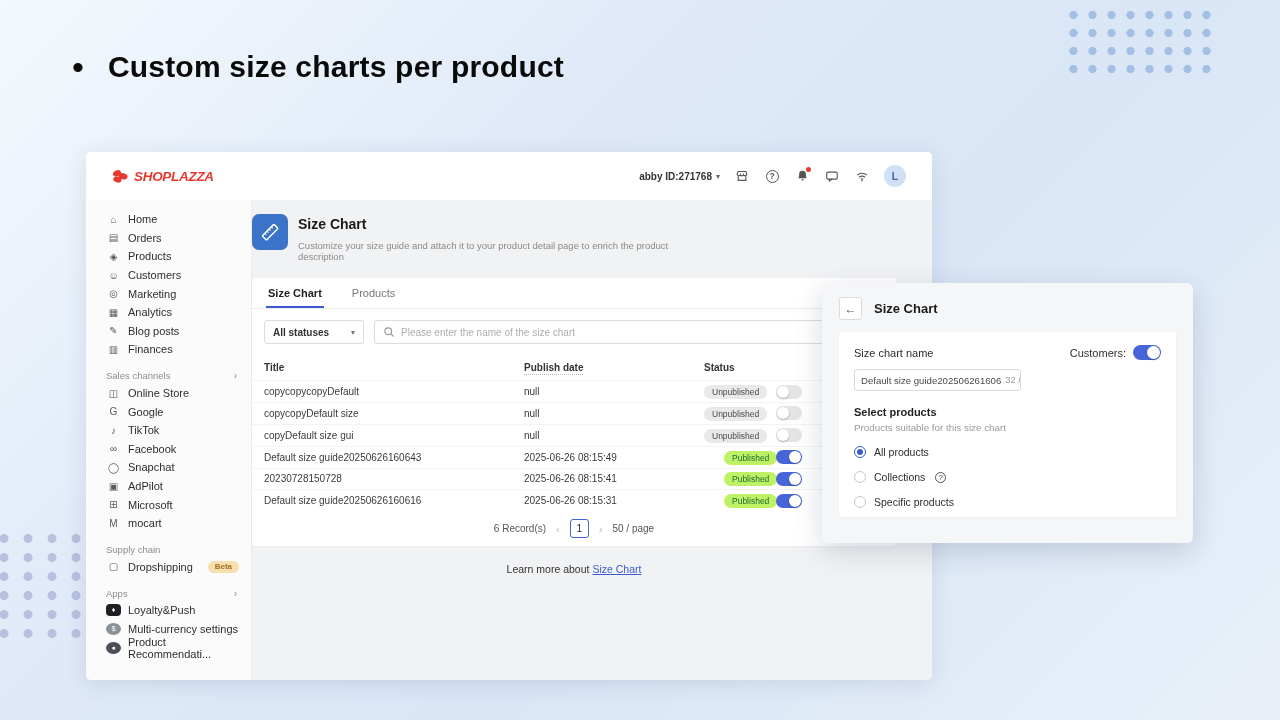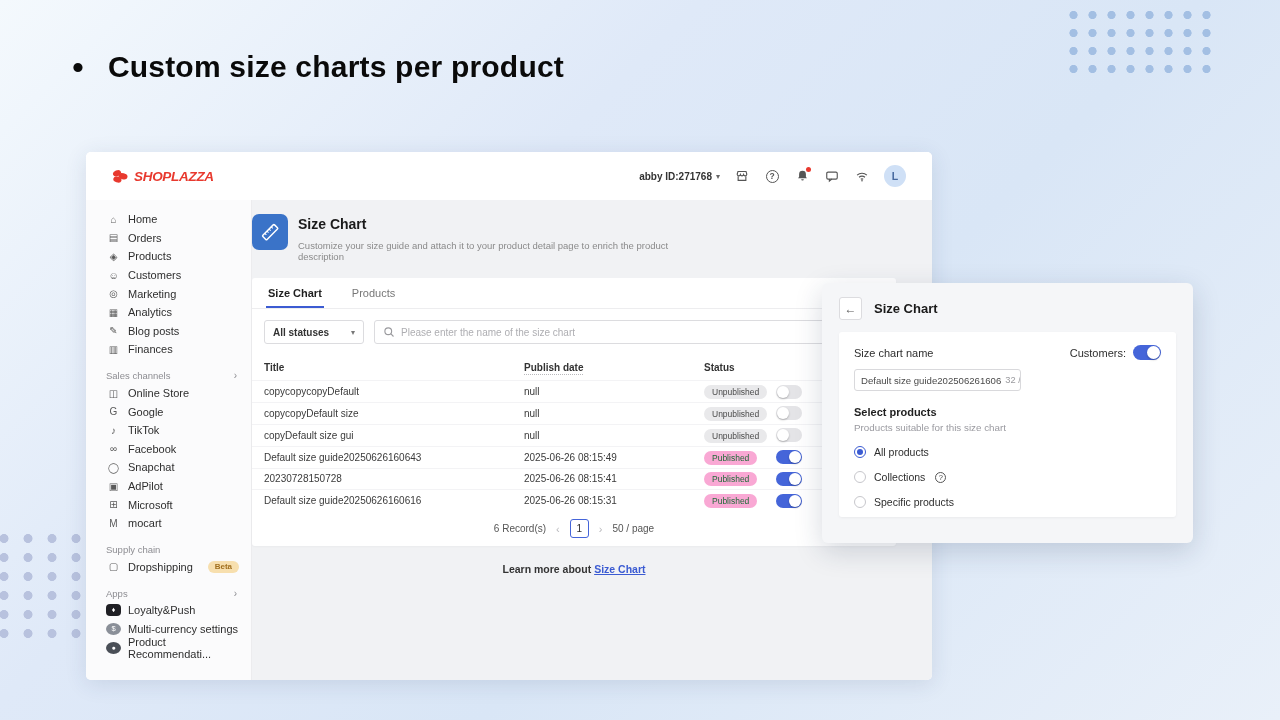--- a/index.html
+++ b/index.html
@@ -80,30 +80,30 @@
 
   .thead,.trow { display:flex; align-items:center; padding:0 12px; }
   .thead { height:26px; font-size:10px; font-weight:700; color:#333; }
   .trow { height:22.5px; font-size:10px; color:#3a3a3a; border-top:1px solid #f3f3f5; cursor:pointer; }
   .col-title { width:260px; flex:0 0 260px; white-space:nowrap; overflow:hidden; }
   .col-date { width:180px; flex:0 0 180px; }
   .col-status { width:70px; flex:0 0 70px; }
   .col-toggle { flex:1; padding-left:2px; }
   .dotted-u { border-bottom:1px dotted #b9b9bd; padding-bottom:1px; }
   .badge { font-size:8.5px; padding:2px 8px; border-radius:9px; background:#e9e9eb; color:#4a4a4a; white-space:nowrap; }
-  .badge.pub { background:#f9a8d4; color:#1e6b38; }
+  .badge.pub { background:#bef264; color:#1e6b38;margin-left:20px; }
   .toggle { display:inline-block; width:26px; height:14px; border-radius:7px; background:#e4e4e7; position:relative; cursor:pointer; vertical-align:middle; }
   .toggle::after { content:""; position:absolute; width:12px; height:12px; border-radius:50%; background:#fff; top:1px; left:1px; box-shadow:0 1px 2px rgba(0,0,0,.25); }
   .toggle.on { background:#4565d9; }
   .toggle.on::after { left:13px; }
 
   .pager { margin-top:auto; height:36px; display:flex; align-items:center; justify-content:center; gap:10px; font-size:10px; color:#555; }
   .pg-arrow { color:#b9b9bd; font-size:11px; cursor:pointer; }
   .pg-page { width:19px; height:19px; border:1px solid #4565d9; border-radius:3px; display:flex; align-items:center; justify-content:center; font-size:10px; color:#2b2b2b; background:#fff; cursor:pointer; }
-  .learn { text-align:center; margin-top:17px; font-size:10.5px; color:#333;font-weight:bold; }
+  .learn { text-align:center; margin-top:17px; font-size:10.5px; color:#333; }
   .learn a { color:#3b5bd2; text-decoration:underline; cursor:pointer; }
 
   
   .panel {
     position:absolute; left:822px; top:283px; width:371px; height:260px;
     background:#f5f6f8; border-radius:6px; z-index:3;
     box-shadow:0 8px 28px rgba(30,45,80,.18);
     padding:14px 17px 0;
   }
   .p-head { display:flex; align-items:center; gap:12px; }

